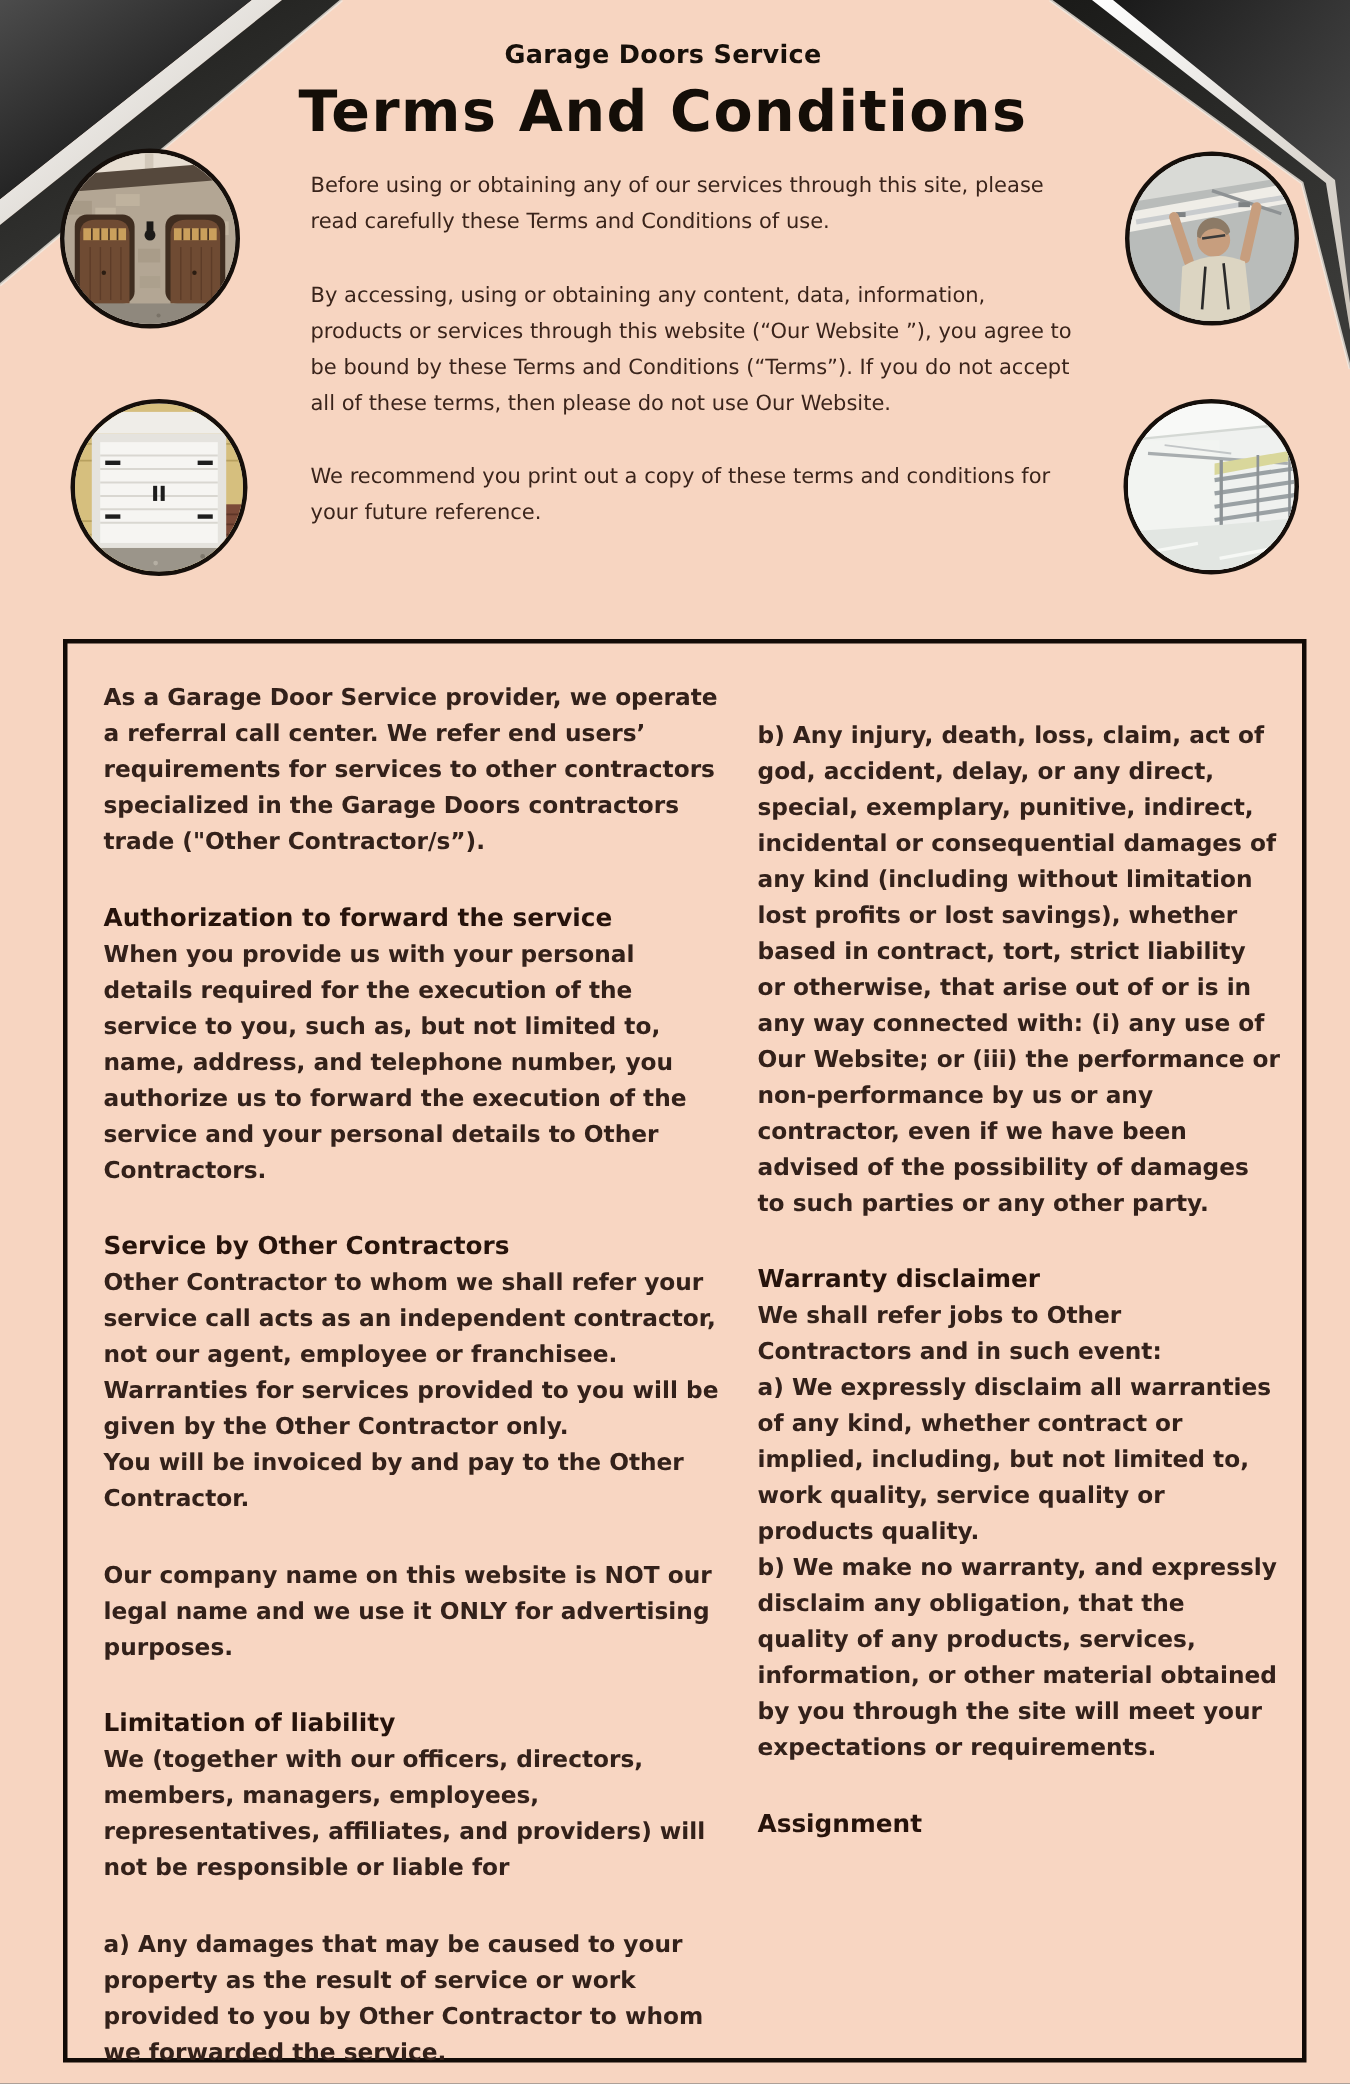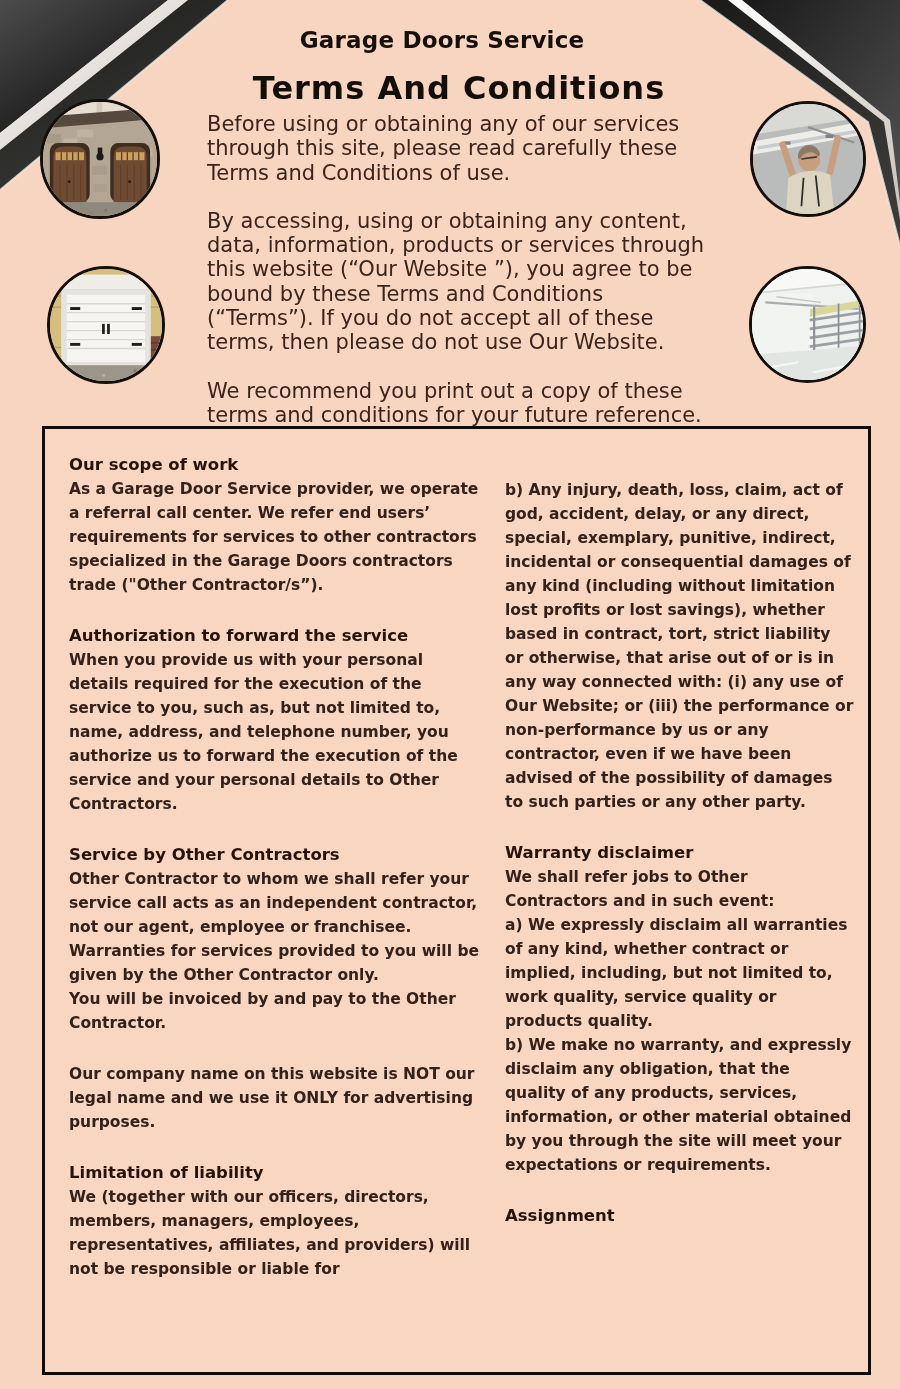--- a/index.html
+++ b/index.html
@@ -6,29 +6,29 @@
   html,body{margin:0;padding:0;background:#777;}
   .page{
     position:relative;width:900px;height:1389px;margin:0 auto;
     background:var(--peach,#f7d5c1);
     font-family:"DejaVu Sans","Liberation Sans",sans-serif;
     overflow:hidden;
   }
   .decor{position:absolute;top:0;left:0;pointer-events:none;}
   .brand{
     position:absolute;top:27px;left:0;width:884px;text-align:center;
-    font-size:23px;font-weight:bold;color:#17100a;letter-spacing:.2px;
+    font-size:17px;font-weight:bold;color:#17100a;letter-spacing:.2px;
   }
   .title{
-    position:absolute;top:52px;left:0;width:884px;text-align:center;margin:17px;
-    font-size:32px;font-weight:bold;color:#140e08;letter-spacing:1px;
+    position:absolute;top:52px;left:0;width:884px;text-align:center;margin:0;
+    font-size:38px;font-weight:bold;color:#140e08;letter-spacing:1px;
   }
   .intro{
     position:absolute;left:207px;top:112px;width:508px;
-    font-size:21px;line-height:24.3px;color:#3a241b;
+    font-size:14px;line-height:24.3px;color:#3a241b;
   }
   .intro p{margin:0 0 24px 0;}
   .photo{
     position:absolute;border-radius:50%;border:3px solid #150f0b;
     overflow:hidden;background:#cfcac2;box-sizing:border-box;
   }
   .photo svg{display:block;width:100%;height:100%;}
   #ph-tl{left:40px;top:99px;width:120px;height:120px;}
   #ph-tr{left:750px;top:101px;width:116px;height:116px;}
   #ph-bl{left:47px;top:266px;width:118px;height:118px;}
@@ -187,36 +187,36 @@
   </div>
 
   <div class="intro">
     <p>Before using or obtaining any of our services through this site, please read carefully these Terms and Conditions of use.</p>
     <p>By accessing, using or obtaining any content, data, information, products or services through this website (“Our Website ”), you agree to be bound by these Terms and Conditions (“Terms”). If you do not accept all of these terms, then please do not use Our Website.</p>
     <p>We recommend you print out a copy of these terms and conditions for your future reference.</p>
   </div>
 
   <div class="terms-box">
     <div class="col">
-        <div class="sec-h">Our scope of work</div>
         <p class="sec-p">As a Garage Door Service provider, we operate a referral call center. We refer end users’ requirements for services to other contractors specialized in the Garage Doors contractors trade ("Other Contractor/s”).</p>
         <div class="sp"></div>
         <div class="sec-h">Authorization to forward the service</div>
         <p class="sec-p">When you provide us with your personal details required for the execution of the service to you, such as, but not limited to, name, address, and telephone number, you authorize us to forward the execution of the service and your personal details to Other Contractors.</p>
         <div class="sp"></div>
         <div class="sec-h">Service by Other Contractors</div>
         <p class="sec-p">Other Contractor to whom we shall refer your service call acts as an independent contractor, not our agent, employee or franchisee.</p>
         <p class="sec-p">Warranties for services provided to you will be given by the Other Contractor only.</p>
         <p class="sec-p">You will be invoiced by and pay to the Other Contractor.</p>
         <div class="sp"></div>
         <p class="sec-p">Our company name on this website is NOT our legal name and we use it ONLY for advertising purposes.</p>
         <div class="sp"></div>
         <div class="sec-h">Limitation of liability</div>
         <p class="sec-p">We (together with our officers, directors, members, managers, employees, representatives, affiliates, and providers) will not be responsible or liable for</p>
         <div class="sp"></div>
+        <p class="sec-p">a) Any damages that may be caused to your property as the result of service or work provided to you by Other Contractor to whom we forwarded the service.</p>
       </div>
     <div class="col right">
         <p class="sec-p">b) Any injury, death, loss, claim, act of god, accident, delay, or any direct, special, exemplary, punitive, indirect, incidental or consequential damages of any kind (including without limitation lost profits or lost savings), whether based in contract, tort, strict liability or otherwise, that arise out of or is in any way connected with: (i) any use of Our Website; or (iii) the performance or non-performance by us or any contractor, even if we have been advised of the possibility of damages to such parties or any other party.</p>
         <div class="sp"></div>
         <div class="sec-h">Warranty disclaimer</div>
         <p class="sec-p">We shall refer jobs to Other Contractors and in such event:</p>
         <p class="sec-p">a) We expressly disclaim all warranties of any kind, whether contract or implied, including, but not limited to, work quality, service quality or products quality.</p>
         <p class="sec-p">b) We make no warranty, and expressly disclaim any obligation, that the quality of any products, services, information, or other material obtained by you through the site will meet your expectations or requirements.</p>
         <div class="sp"></div>
         <div class="sec-h">Assignment</div>

